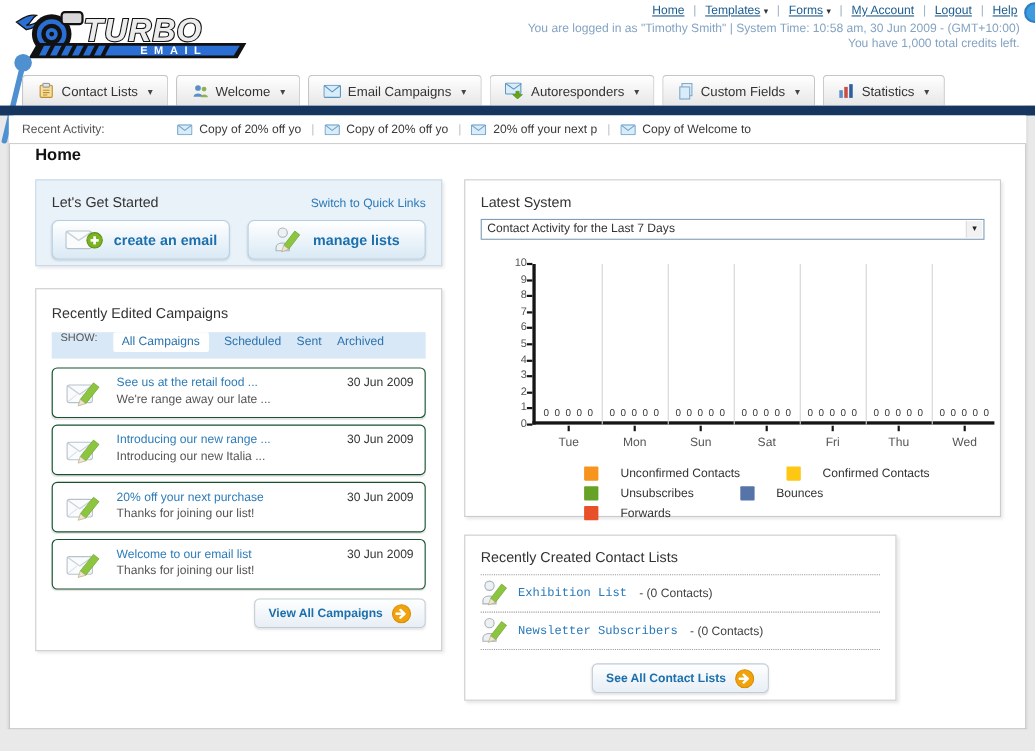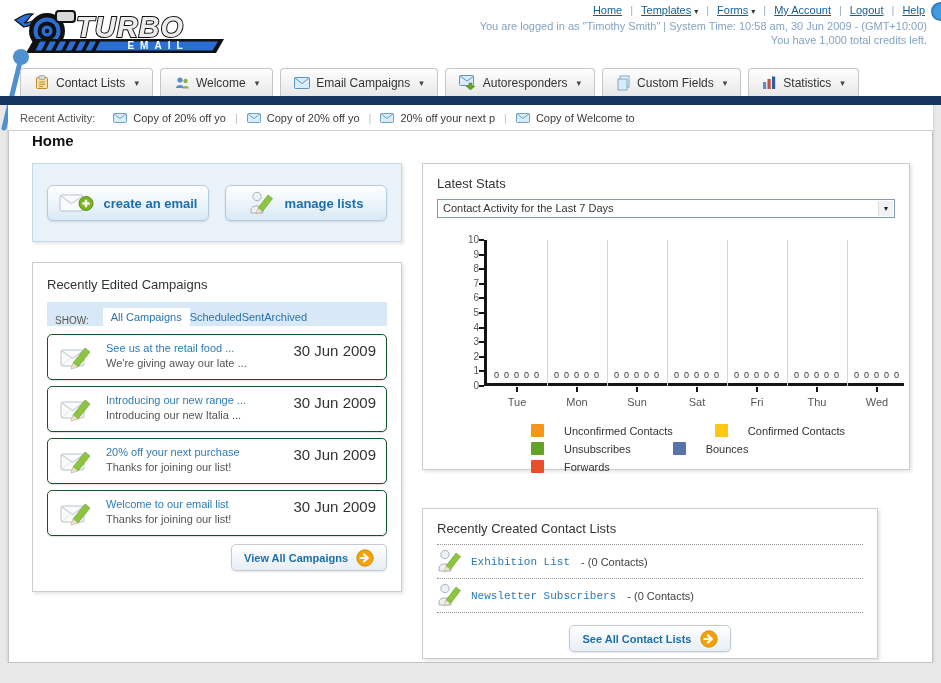--- a/index.html
+++ b/index.html
@@ -29,21 +29,21 @@
   .tab { display:inline-flex; align-items:center; gap:6px; height:28px; padding:0 13px; margin-right:7px;
          background:linear-gradient(#ffffff,#e7e7e7); border:1px solid #c6c6c6; border-bottom:none;
          border-radius:4px 4px 0 0; font-size:12px; color:#333; cursor:pointer; white-space:nowrap; }
   .tab .caret { font-size:9px; color:#444; }
   .tab-icon { display:inline-flex; align-items:center; }
 
   .navybar { position:absolute; left:0; right:0; top:96px; height:9px; background:#17365f; }
 
   
   .activity { position:absolute; left:8px; right:8px; top:105px; height:26px; background:#fff;
-              border-bottom:1px solid #cfcfcf; display:flex; align-items:center; padding-left:12px; }
+              border-bottom:1px solid #cfcfcf; display:flex; align-items:center; padding-left:12px;gap:48px; }
   .activity-label { font-size:11px; color:#555; margin-right:18px; }
   .activity-item { display:inline-flex; align-items:center; gap:6px; font-size:11px; color:#3a3a3a; cursor:pointer; }
   .act-sep { color:#c0c0c0; margin:0 9px; font-size:11px; }
 
   .page-title { position:absolute; left:32px; top:132px; font-size:15px; font-weight:bold; color:#111; }
 
   
   .panel { position:absolute; background:#fff; border:1px solid #cccccc; box-shadow:2px 2px 3px rgba(0,0,0,.10); }
   .panel-title { font-size:13px; color:#333; }
 
@@ -51,32 +51,32 @@
   #get-started { left:32px; top:163px; width:370px; height:79px; background:#e9f1f9; border-color:#c7d9e8; padding:12px 14px; }
   .gs-head { display:flex; justify-content:space-between; align-items:baseline; }
   .gs-link { font-size:11px; color:#2a79b8; text-decoration:none; cursor:pointer; }
   .gs-btn-row { display:flex; gap:16px; margin-top:9px; }
   .gs-btn { flex:1; height:36px; display:flex; align-items:center; justify-content:center; gap:10px;
             background:linear-gradient(#ffffff,#d9e9f5); border:1px solid #b5cde0; border-radius:6px;
             box-shadow:0 1px 2px rgba(0,0,0,.12); font-size:13px; font-weight:bold; color:#1b6fad; cursor:pointer; }
 
   
   #campaigns { left:32px; top:262px; width:370px; height:330px; padding:14px; }
-  .show-bar { margin-top:10px; background:#d9e8f6; height:24px; display:flex; align-items:flex-end;
+  .show-bar { margin-top:10px; background:#d9e8f6; height:24px; display:flex; align-items:flex-start;
               padding:0 8px; gap:14px; }
   .show-label { font-size:10px; color:#555; }
   .filter { font-size:11px; color:#2a72ad; cursor:pointer; text-decoration:none; }
   .filter.active { background:#fff; padding:3px 8px; border-radius:2px; }
   .campaign-list { margin-top:8px; }
   .card { position:relative; height:46px; margin-bottom:6px; background:#fff; border:1px solid #14532d;
           border-radius:5px; box-shadow:0 1px 1px #e3e3e3; cursor:pointer; }
   .card-icon { position:absolute; left:12px; top:9px; }
   .card-title { position:absolute; left:58px; top:7px; font-size:11px; color:#2e7cb8; text-decoration:none; cursor:pointer; }
   .card-sub { position:absolute; left:58px; top:22px; font-size:11px; color:#555; }
-  .card-date { position:absolute; right:10px; top:7px; font-size:15px; color:#333; }
+  .card-date { position:absolute; right:10px; top:7px; font-size:11px; color:#333; }
   .btn-row { display:flex; justify-content:flex-end; margin-top:8px; }
   .pill-btn { display:inline-flex; align-items:center; gap:8px; height:27px; padding:0 12px;
               background:linear-gradient(#ffffff,#e7eef5); border:1px solid #c2cbd4; border-radius:5px;
               box-shadow:0 1px 2px rgba(0,0,0,.10); font-size:11px; font-weight:bold; color:#1b6fad; cursor:pointer; }
 
   
   #latest-stats { left:422px; top:163px; width:488px; height:307px; padding:12px 14px; }
   .stats-select { position:relative; margin-top:8px; height:19px; border:1px solid #7f9db9; background:#fff;
                   font-size:11px; color:#333; line-height:17px; padding-left:5px; cursor:pointer; }
   .select-arrow { position:absolute; right:1px; top:1px; bottom:1px; width:15px; background:#f2f2f2;
@@ -90,21 +90,21 @@
   .gridline { position:absolute; top:0; height:146px; width:1px; background:#d4d4d4; }
   .zero-label { position:absolute; top:130px; width:9px; text-align:center; font-size:9px; color:#333; }
   .xtick { position:absolute; top:147px; width:2px; height:5px; background:#151515; }
   .day-label { position:absolute; top:156px; text-align:center; font-size:11px; color:#555; }
   .legend { margin:6px 0 0 52px; width:382px; display:flex; flex-wrap:wrap; row-gap:5px; }
   .legend-item { flex:0 0 123px; display:flex; align-items:center; gap:20px;padding-left:42px; }
   .legend-swatch { width:13px; height:13px; border-radius:1px; display:inline-block; }
   .legend-label { font-size:11px; color:#333; white-space:nowrap; }
 
   
-  #contact-lists { left:422px; top:486px; width:456px; height:151px; padding:12px 14px;margin-top:22px; }
+  #contact-lists { left:422px; top:486px; width:393px; height:151px; padding:12px 14px; }
   .dotted { border-top:1px dotted #999; margin-top:8px; }
   .cl-item { display:flex; align-items:center; gap:8px; padding:4px 0; border-bottom:1px dotted #999; height:34px; cursor:pointer; }
   .cl-link { font-size:11px; color:#2a79b8; text-decoration:none; cursor:pointer;font-family:Liberation Mono, monospace; }
   .cl-detail { font-size:11px; color:#444; }
   .cl-btn-row { display:flex; justify-content:center; margin-top:12px; }
 
   .bottom-strip { position:absolute; left:0; right:0; bottom:0; height:20px; background:#e9e9e9; }
 </style>
 </head>
 <body>
@@ -267,20 +267,24 @@
             </svg>
           </span>
           <span>Copy of Welcome to</span>
         </span>
       </span>
   </div>
 
   <h1 class="page-title">Home</h1>
 
   <div class="panel" id="get-started">
+    <div class="gs-head">
+      <span class="panel-title">Let's Get Started</span>
+      <a class="gs-link">Switch to Quick Links</a>
+    </div>
     <div class="gs-btn-row">
       <div class="gs-btn">
         <span class="tab-icon">
             <svg width="35" height="23" viewBox="0 0 35 23">
               <rect x="1" y="3" width="23" height="16" rx="2" fill="#fafbfc" stroke="#b6c2cb"></rect>
               <path d="M2 4l10.5 7.5L24 4" fill="none" stroke="#c9d2d8" stroke-width="1.2"></path>
               <circle cx="27" cy="11.5" r="7" fill="#7ab520" stroke="#5f8c1f"></circle>
               <rect x="23.3" y="10.3" width="7.4" height="2.4" fill="#fff"></rect>
               <rect x="25.8" y="7.8" width="2.4" height="7.4" fill="#fff"></rect>
             </svg>
@@ -298,38 +302,38 @@
           </span>
         <span>manage lists</span>
       </div>
     </div>
   </div>
 
   <div class="panel" id="campaigns">
     <div class="panel-title">Recently Edited Campaigns</div>
     <div class="show-bar">
       <span class="show-label">SHOW:</span>
-      <span style="display:inline-flex;align-items:center;">
+      <span style="display:inline-flex;gap:14px;align-items:center;">
           <a class="filter active">All Campaigns</a>
           <a class="filter">Scheduled</a>
           <a class="filter">Sent</a>
           <a class="filter">Archived</a>
         </span>
     </div>
     <div class="campaign-list">
         <div class="card">
           <span class="card-icon"><svg width="32" height="28" viewBox="0 0 32 28">
               <rect x="1" y="6" width="23" height="16" rx="2" fill="#fafbfc" stroke="#b6c2cb"></rect>
               <path d="M2 7l10.5 7.5L23 7" fill="none" stroke="#c9d2d8" stroke-width="1.2"></path>
               <path d="M2 21l8-6.5M23 21l-8-6.5" stroke="#dde4e9" fill="none"></path>
               <polygon points="13,19 25,4 30,8 18,23" fill="#8cc63f" stroke="#6d9c2f" stroke-width="0.6"></polygon>
               <polygon points="13,19 18,23 11,25" fill="#efe7cd" stroke="#b0a884" stroke-width="0.6"></polygon>
             </svg></span>
           <a class="card-title">See us at the retail food ...</a>
-          <div class="card-sub">We're giving away our late ...</div>
+          <div class="card-sub">We're range away our late ...</div>
           <div class="card-date">30 Jun 2009</div>
         </div>
         <div class="card">
           <span class="card-icon"><svg width="32" height="28" viewBox="0 0 32 28">
               <rect x="1" y="6" width="23" height="16" rx="2" fill="#fafbfc" stroke="#b6c2cb"></rect>
               <path d="M2 7l10.5 7.5L23 7" fill="none" stroke="#c9d2d8" stroke-width="1.2"></path>
               <path d="M2 21l8-6.5M23 21l-8-6.5" stroke="#dde4e9" fill="none"></path>
               <polygon points="13,19 25,4 30,8 18,23" fill="#8cc63f" stroke="#6d9c2f" stroke-width="0.6"></polygon>
               <polygon points="13,19 18,23 11,25" fill="#efe7cd" stroke="#b0a884" stroke-width="0.6"></polygon>
             </svg></span>
@@ -369,21 +373,21 @@
             <svg width="18" height="18" viewBox="0 0 18 18">
               <circle cx="9" cy="9" r="8.2" fill="#f2a30b" stroke="#d68e05"></circle>
               <path d="M4.5 9h6M8 5.5L11.8 9 8 12.5" fill="none" stroke="#fff" stroke-width="2.2" stroke-linecap="round" stroke-linejoin="round"></path>
             </svg>
           </span>
       </div>
     </div>
   </div>
 
   <div class="panel" id="latest-stats">
-    <div class="panel-title">Latest Stats</div>
+    <div class="panel-title">Latest System</div>
     <div class="stats-select">
       <span>Contact Activity for the Last 7 Days</span>
       <span class="select-arrow">▼</span>
     </div>
     <div class="chart-wrap">
       <div class="plot">
           <div class="ytick-label" style="top: 140px;">0</div>
           <div class="ytick" style="top: 145px;"></div>
           <div class="ytick-label" style="top: 125.4px;">1</div>
           <div class="ytick" style="top: 130.4px;"></div>

